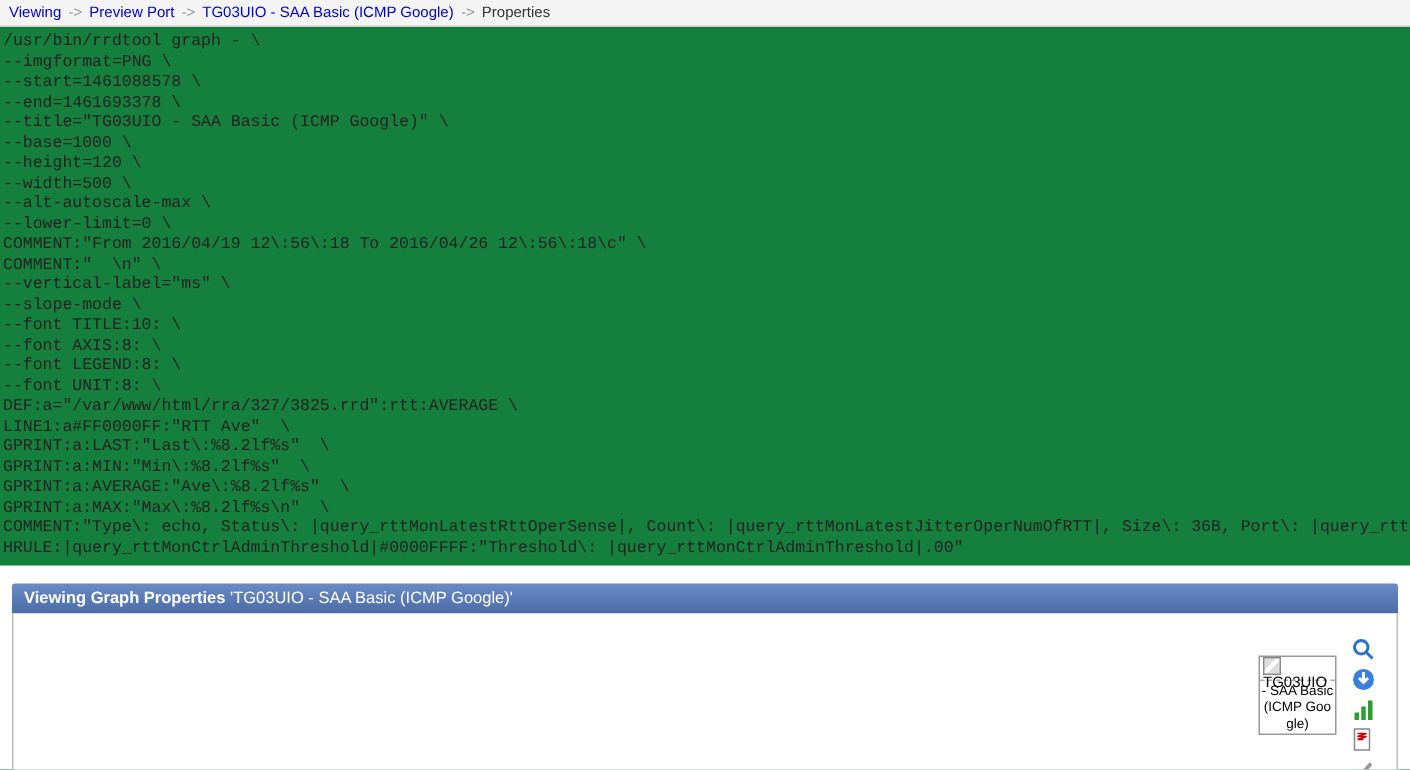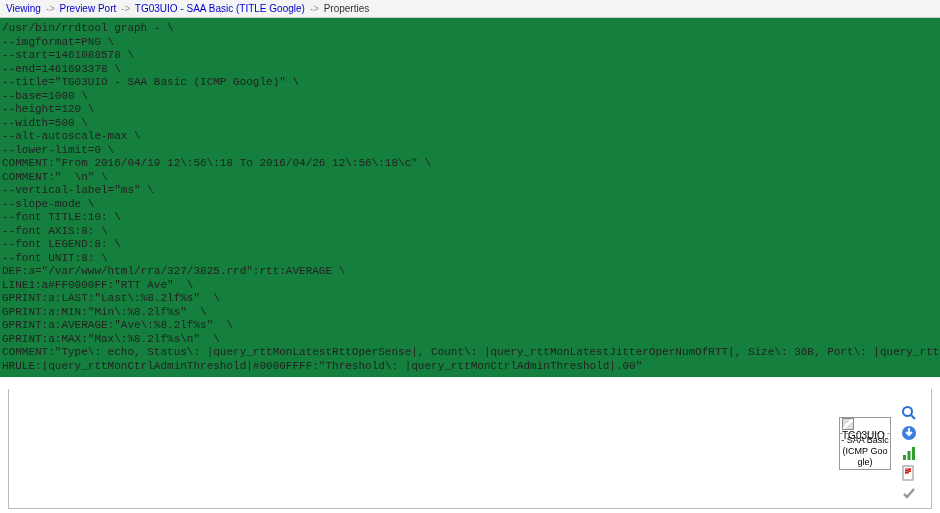--- a/index.html
+++ b/index.html
@@ -98,21 +98,21 @@
   .icon-col svg { display:block; }
 </style>
 </head>
 <body>
 
 <div class="breadcrumb">
   <a href="#">Viewing</a>
   <span class="sep">-&gt;</span>
   <a href="#">Preview Port</a>
   <span class="sep">-&gt;</span>
-  <a href="#">TG03UIO - SAA Basic (TITLE Google)</a>
+  <a href="#">TG03UIO - SAA Basic (ICMP Google)</a>
   <span class="sep">-&gt;</span>
   <span class="last">Properties</span>
 </div>
 
 <div class="debug-block">/usr/bin/rrdtool graph - \
 --imgformat=PNG \
 --start=1461088578 \
 --end=1461693378 \
 --title="TG03UIO - SAA Basic (ICMP Google)" \
 --base=1000 \
@@ -131,20 +131,24 @@
 DEF:a="/var/www/html/rra/327/3825.rrd":rtt:AVERAGE \
 LINE1:a#FF0000FF:"RTT Ave"  \
 GPRINT:a:LAST:"Last\:%8.2lf%s"  \
 GPRINT:a:MIN:"Min\:%8.2lf%s"  \
 GPRINT:a:AVERAGE:"Ave\:%8.2lf%s"  \
 GPRINT:a:MAX:"Max\:%8.2lf%s\n"  \
 COMMENT:"Type\: echo, Status\: |query_rttMonLatestRttOperSense|, Count\: |query_rttMonLatestJitterOperNumOfRTT|, Size\: 36B, Port\: |query_rttMonEchoAdminTargetPort|"  \
 HRULE:|query_rttMonCtrlAdminThreshold|#0000FFFF:"Threshold\: |query_rttMonCtrlAdminThreshold|.00"</div>
 
 <div class="content-wrap">
+  <div class="panel-header">
+    <span>Viewing Graph Properties</span>
+    <span class="sub">'TG03UIO - SAA Basic (ICMP Google)'</span>
+  </div>
   <div class="panel-body">
 
     <div class="thumb-area">
       <div class="broken"><span>TG03UIO</span></div>
       <div class="caption">- SAA Basic (ICMP Google)</div>
     </div>
 
     <div class="icon-col">
       <span>
         <svg width="16" height="16" viewBox="0 0 16 16">

